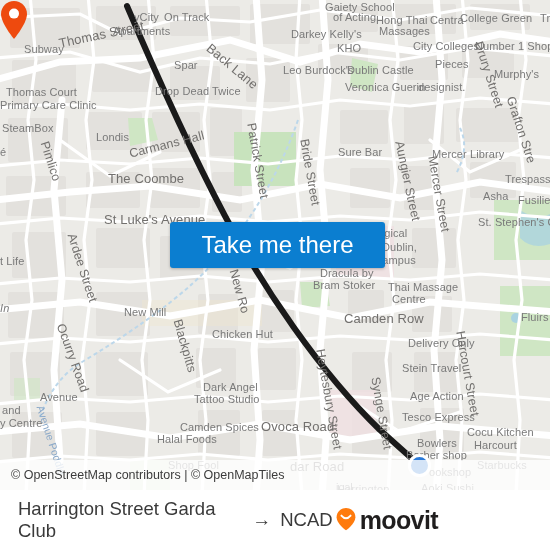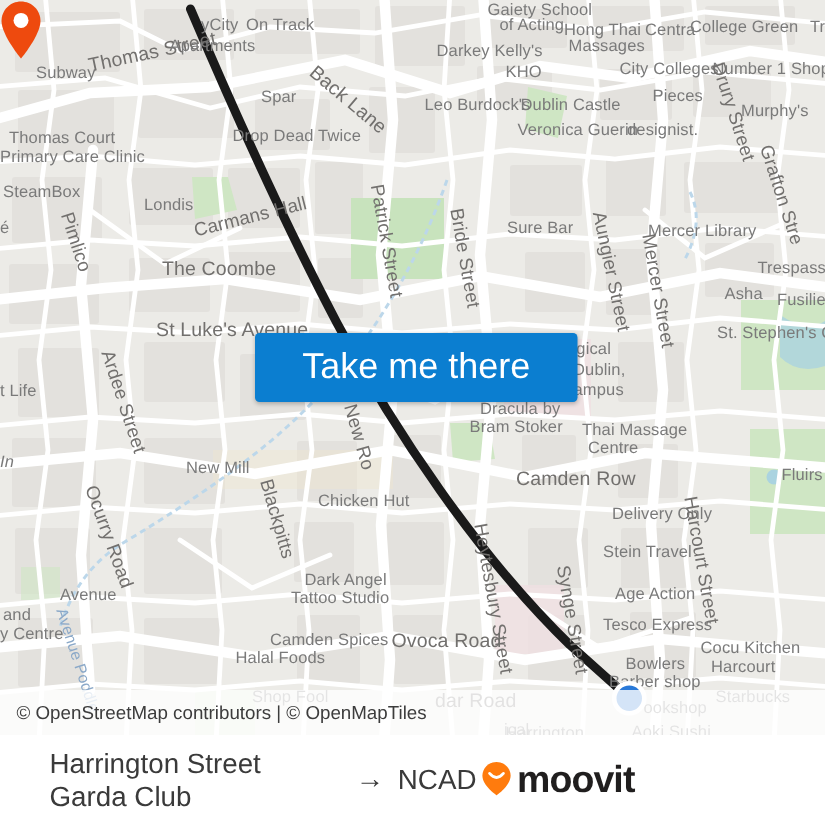--- a/index.html
+++ b/index.html
@@ -33,21 +33,21 @@
 
   
   #pin{position:absolute;left:113px;top:-4px;width:28px;height:40px;}
   #dot{position:absolute;left:408px;top:454px;width:23px;height:23px;
        border-radius:50%;background:#2979d8;border:3px solid #fff;
        box-sizing:border-box;}
 
   
   #footer{position:absolute;left:0;top:490px;width:456px;height:60px;
           background:#fff;display:flex;align-items:center;
-          justify-content:space-between;padding:0 33px;box-sizing:border-box;}
+          justify-content:space-between;padding:0 18px;box-sizing:border-box;}
   #route{display:flex;align-items:center;gap:9px;font-size:18.5px;color:#3a3a3a;}
   #route .arrow{font-size:19px;color:#3a3a3a;}
   #brand{display:flex;gap:1px;}
   #brand .word{font-size:25px;font-weight:bold;color:#201e1e;letter-spacing:-.6px;}
 </style>
 </head>
 <body>
 
 <div id="app">
 

